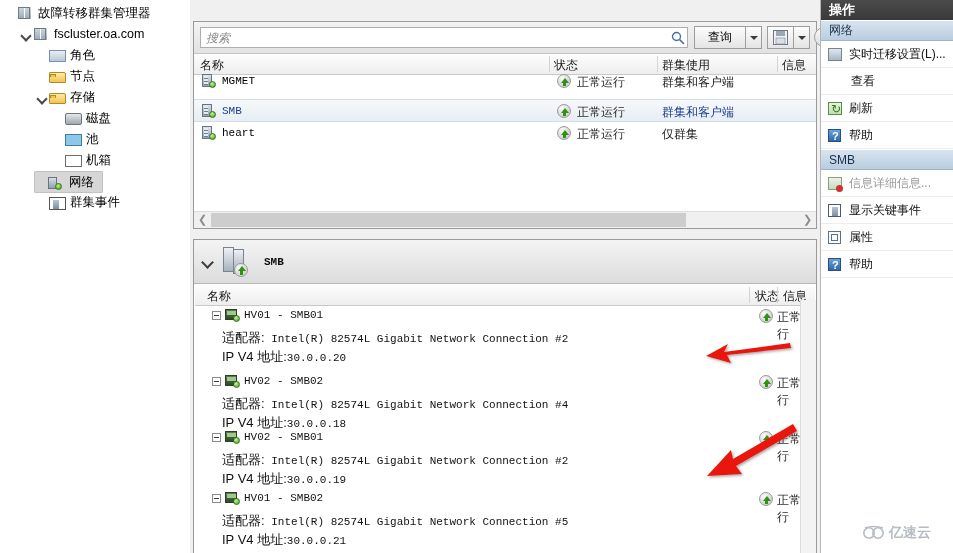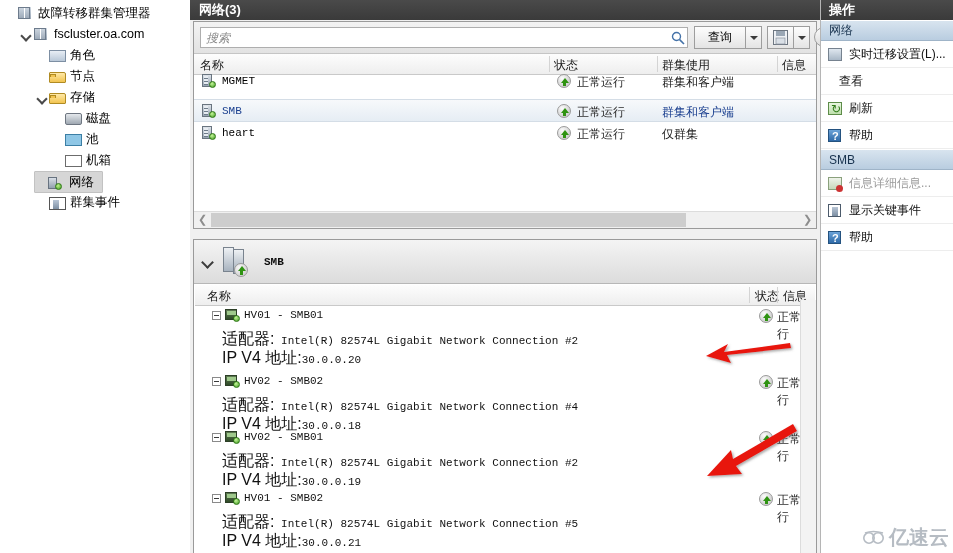--- a/index.html
+++ b/index.html
@@ -142,21 +142,21 @@
   .dexp::after{content:"";position:absolute;left:1px;top:3px;width:5px;height:1px;background:#3a3a3a;}
   .dnic{position:absolute;left:31px;top:1px;width:15px;height:13px;}
   .dnic .box{position:absolute;left:0;top:0;width:12px;height:11px;
     background:linear-gradient(#5e7a52,#2f4a28);border:1px solid #2c3f26;box-sizing:border-box;}
   .dnic .box::after{content:"";position:absolute;left:1px;top:1px;width:9px;height:4px;background:#9fc98c;}
   .dnic .dot{position:absolute;left:8px;top:6px;width:7px;height:7px;border-radius:50%;
     background:radial-gradient(circle at 38% 33%,#c6f59b,#3f9b1f);border:1px solid #2d7614;box-sizing:border-box;}
   .dname{position:absolute;left:50px;top:1px;font-family:"Liberation Mono","DejaVu Sans Mono",monospace;font-size:11px;color:#111;}
   .dline{position:absolute;left:28px;font-size:11px;color:#111;white-space:nowrap;
     font-family:"Liberation Mono","DejaVu Sans Mono",monospace;}
-  .dline .cn{font-family:"Liberation Sans","DejaVu Sans",sans-serif;font-size:16px;}
+  .dline .cn{font-family:"Liberation Sans","DejaVu Sans",sans-serif;font-size:13px;}
   .dstat{position:absolute;left:583px;top:1px;font-size:12px;color:#2c2c2c;}
   .dstatico{position:absolute;left:565px;top:1px;width:14px;height:14px;border-radius:50%;
     background:radial-gradient(circle at 35% 28%,#fbfbfb,#bfbfbf);border:1px solid #9a9a9a;box-sizing:border-box;}
   .dstatico::after{content:"";position:absolute;left:3px;top:2.5px;width:0;height:0;
     border-left:4px solid transparent;border-right:4px solid transparent;border-bottom:5px solid #2f9312;}
   .dstatico::before{content:"";position:absolute;left:5px;top:7px;width:3px;height:4px;background:#2f9312;}
   .downer{position:absolute;left:668px;top:2px;font-family:"Liberation Mono","DejaVu Sans Mono",monospace;font-size:11px;color:#111;}
 
   #bot-vscroll{position:absolute;right:0;top:60px;width:16px;bottom:0;background:#f3f3f3;border-left:1px solid #dcdcdc;box-sizing:border-box;}
 
@@ -166,40 +166,40 @@
   #act-title{height:20px;background:linear-gradient(#4a4a4a,#3a3a3a);color:#fff;font-weight:bold;
     font-size:13px;display:flex;align-items:center;padding-left:8px;box-sizing:border-box;}
   .act-group{height:21px;background:linear-gradient(#d8e4ef,#b9cde0);border-top:1px solid #fff;
     border-bottom:1px solid #9fb4c8;display:flex;align-items:center;padding-left:8px;
     font-size:12px;color:#16314d;box-sizing:border-box;}
   .act-item{height:27px;display:flex;align-items:center;padding-left:6px;font-size:12px;
     border-bottom:1px solid #ededed;box-sizing:border-box;white-space:nowrap;}
   .act-item .aico{width:18px;height:16px;flex:0 0 18px;position:relative;margin-right:4px;}
   .act-item .atxt{color:#111;}
   .act-item.dim .atxt{color:#9a9a9a;text-align:right;}
-  .act-item.noicon{padding-left:18px;}
+  .act-item.noicon{padding-left:30px;}
   .ai-live{background:linear-gradient(#dfe7ef,#a9b8c7);border:1px solid #76828f;width:14px;height:13px;margin-top:2px;box-sizing:border-box;}
   .ai-refresh{width:14px;height:13px;margin-top:2px;background:linear-gradient(#e8f5e0,#bfe0ad);border:1px solid #5d8c49;box-sizing:border-box;}
   .ai-refresh::after{content:"\21BB";position:absolute;left:2px;top:-1px;font-size:12px;color:#2f7a18;}
   .ai-help{width:13px;height:13px;margin-top:2px;background:linear-gradient(#6ba3d8,#2f6aa8);
     border:1px solid #24527f;box-sizing:border-box;}
   .ai-help::after{content:"?";position:absolute;left:3px;top:0px;font-size:11px;color:#fff;font-weight:bold;}
   .ai-info{width:14px;height:13px;margin-top:2px;background:linear-gradient(#eef3ea,#c6d8bb);border:1px solid #8aa07c;box-sizing:border-box;}
   .ai-info::after{content:"";position:absolute;left:7px;top:7px;width:7px;height:7px;border-radius:50%;background:#c33;}
   .ai-event{width:13px;height:13px;margin-top:2px;background:#fff;border:1px solid #4c5a6b;box-sizing:border-box;}
   .ai-event::after{content:"";position:absolute;left:3px;top:2px;width:6px;height:9px;background:linear-gradient(#b9c6d6,#7d8fa3);}
   .ai-prop{width:13px;height:13px;margin-top:2px;background:#fff;border:1px solid #5d7183;box-sizing:border-box;}
   .ai-prop::after{content:"";position:absolute;left:2px;top:2px;width:7px;height:7px;border:1px solid #5d7183;box-sizing:border-box;}
 
   
   #annot{position:absolute;left:0;top:0;width:953px;height:553px;pointer-events:none;}
 
   
   #wm{position:absolute;left:862px;top:524px;display:flex;align-items:center;gap:3px;opacity:.72;}
-  #wm .wtxt{font-size:20px;color:#9aa3ad;font-weight:bold;}
+  #wm .wtxt{font-size:14px;color:#9aa3ad;font-weight:bold;}
 </style>
 </head>
 <body>
 
 <div id="root">
 
   <div id="tree-pane">
       <div class="tnode" style="left: 4px; top: 3px;">
         <span class="twist none"></span>
         <span class="ico ico-cluster"></span>
@@ -246,21 +246,20 @@
         <span class="lbl">网络</span>
       </div>
       <div class="tnode" style="left: 36px; top: 192px; justify-content: space-between;">
         <span class="twist none"></span>
         <span class="ico ico-event"></span>
         <span class="lbl">群集事件</span>
       </div>
     </div>
 
   <div id="center">
-    <div id="center-title">网络(3)</div>
 
     <div id="top-panel">
 
       <div id="searchbar">
         <div id="search-input" title="搜索">搜索</div>
         <svg id="search-icon" viewBox="0 0 14 14">
           <circle cx="5.5" cy="5.5" r="4" fill="none" stroke="#4472a8" stroke-width="1.4"></circle>
           <line x1="8.6" y1="8.6" x2="13" y2="13" stroke="#4472a8" stroke-width="1.6"></line>
         </svg>
         <div id="btn-query">查询</div>
@@ -441,20 +440,26 @@
           <span class="aico">
             <span class="ai-info" style="position: absolute; left: 1px;"></span>
           </span>
           <span class="atxt">信息详细信息...</span>
         </div>
         <div class="act-item">
           <span class="aico">
             <span class="ai-event" style="position: absolute; left: 1px;"></span>
           </span>
           <span class="atxt">显示关键事件</span>
+        </div>
+        <div class="act-item">
+          <span class="aico">
+            <span class="ai-prop" style="position: absolute; left: 1px;"></span>
+          </span>
+          <span class="atxt">属性</span>
         </div>
         <div class="act-item">
           <span class="aico">
             <span class="ai-help" style="position: absolute; left: 1px;"></span>
           </span>
           <span class="atxt">帮助</span>
         </div>
       </div>
   </div>
 

